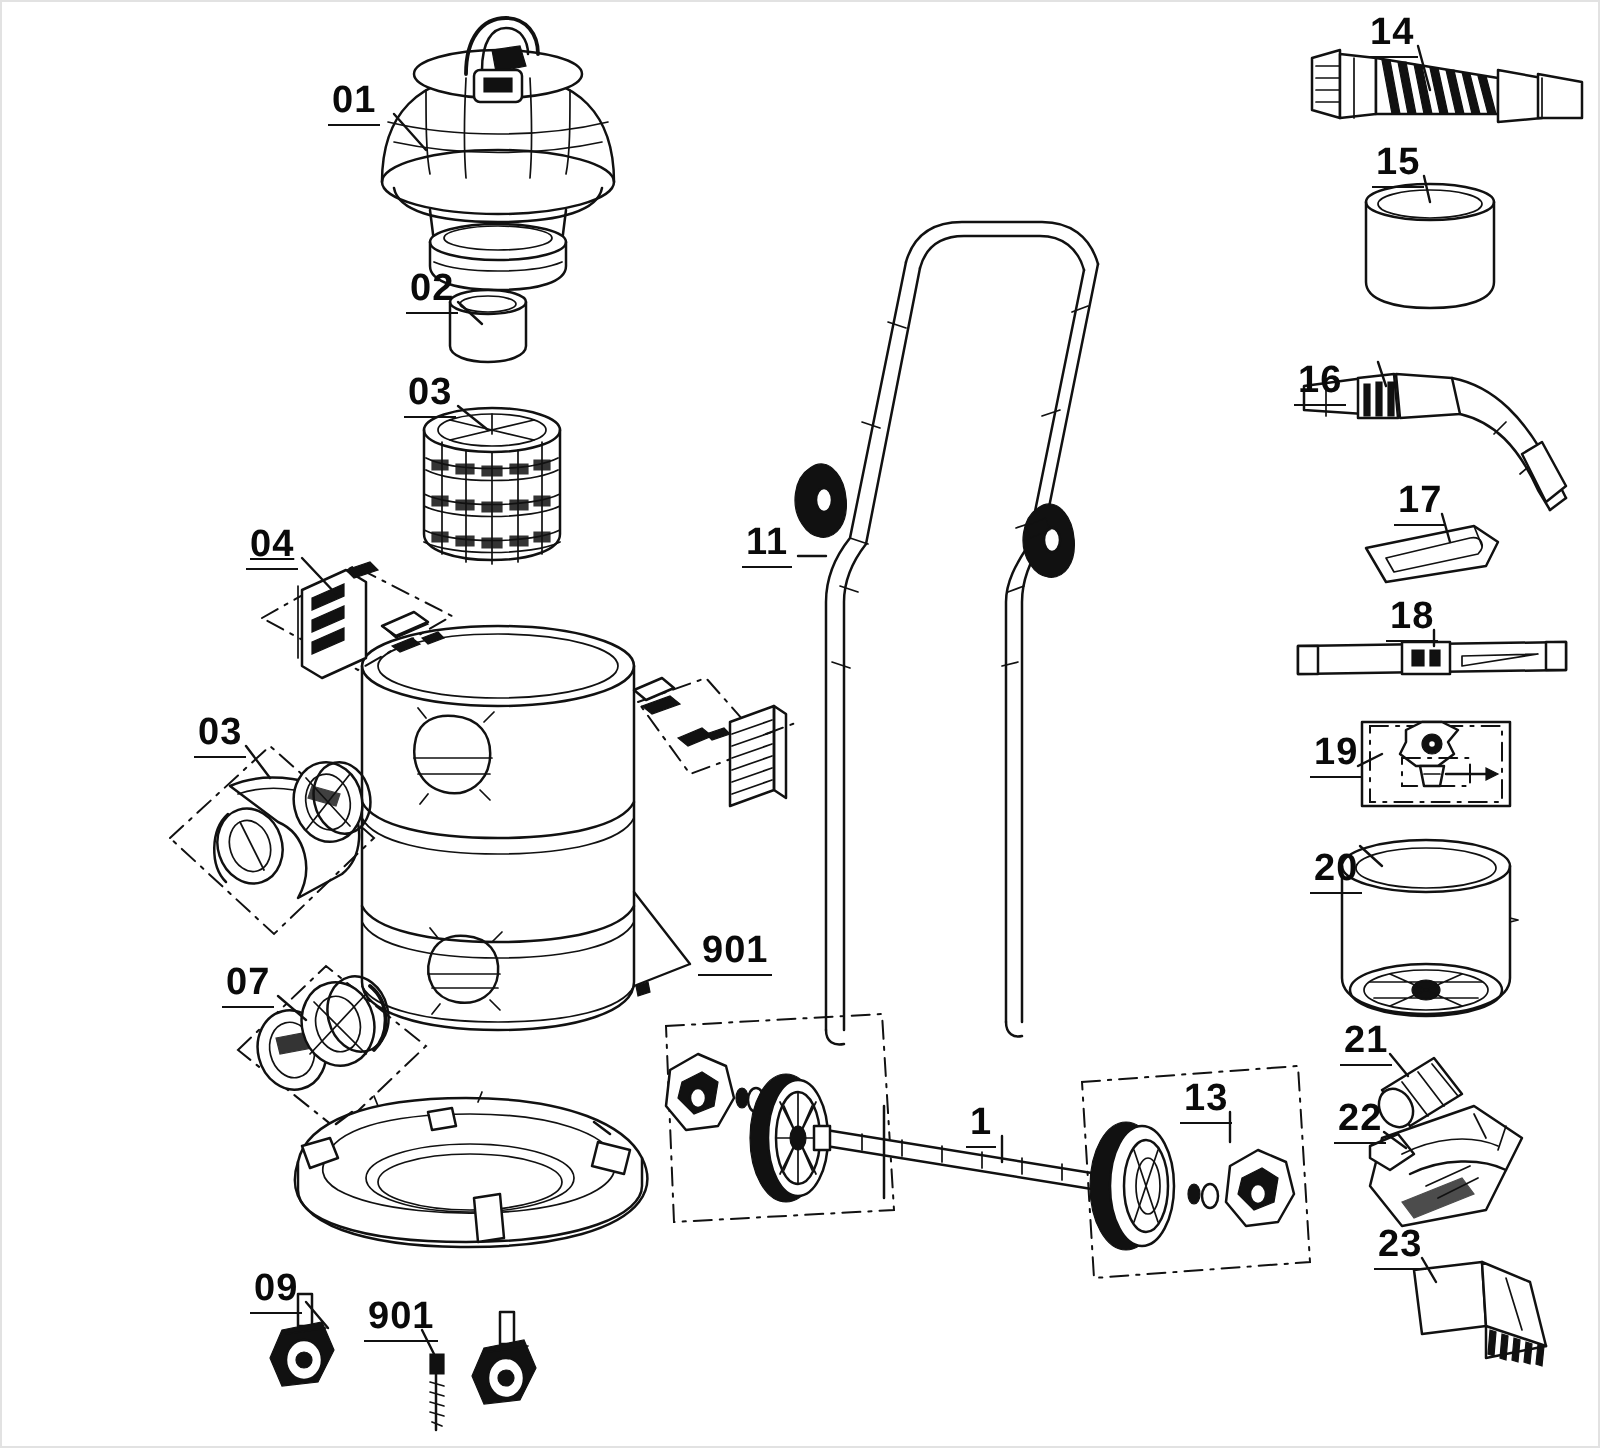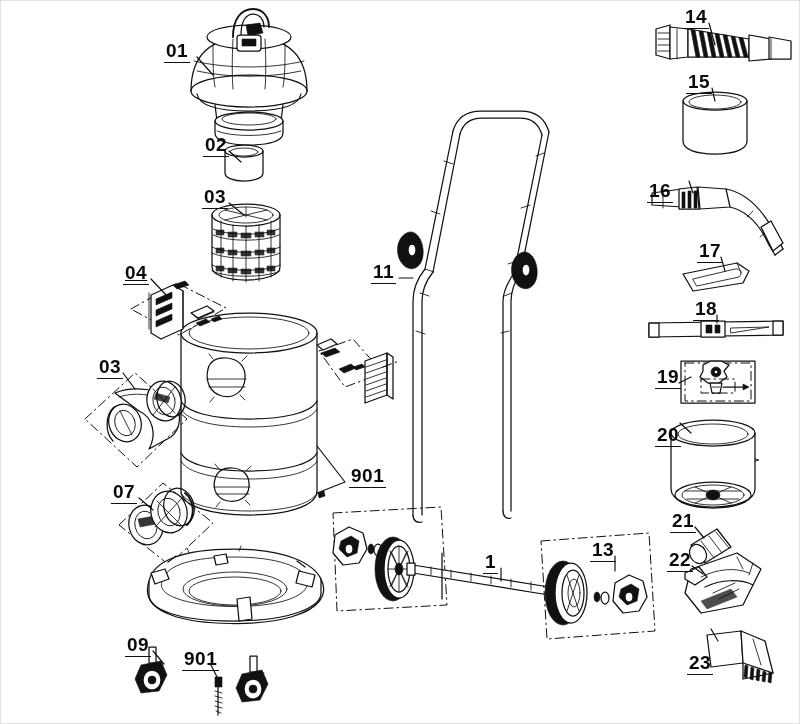--- a/index.html
+++ b/index.html
@@ -442,18 +442,18 @@
       <div class="lbl" style="left: 589px; top: 539px;">13</div>
       <div class="lbl" style="left: 682px; top: 6px;">14</div>
       <div class="lbl" style="left: 685px; top: 71px;">15</div>
       <div class="lbl" style="left: 646px; top: 164px; margin-top: 16px;">16</div>
       <div class="lbl" style="left: 696px; top: 240px;">17</div>
       <div class="lbl" style="left: 692px; top: 298px;">18</div>
       <div class="lbl" style="left: 654px; top: 366px; text-align: right;">19</div>
       <div class="lbl" style="left: 654px; top: 424px;">20</div>
       <div class="lbl" style="left: 669px; top: 510px;">21</div>
       <div class="lbl" style="left: 666px; top: 549px;">22</div>
-      <div class="lbl" style="left: 686px; top: 612px; margin-top: 40px;">23</div>
+      <div class="lbl" style="left: 686px; top: 612px;">23</div>
       <div class="lbl" style="left: 348px; top: 465px;">901</div>
       <div class="lbl" style="left: 181px; top: 648px;">901</div>
     </div>
 
 </div>
 
 </body></html>

